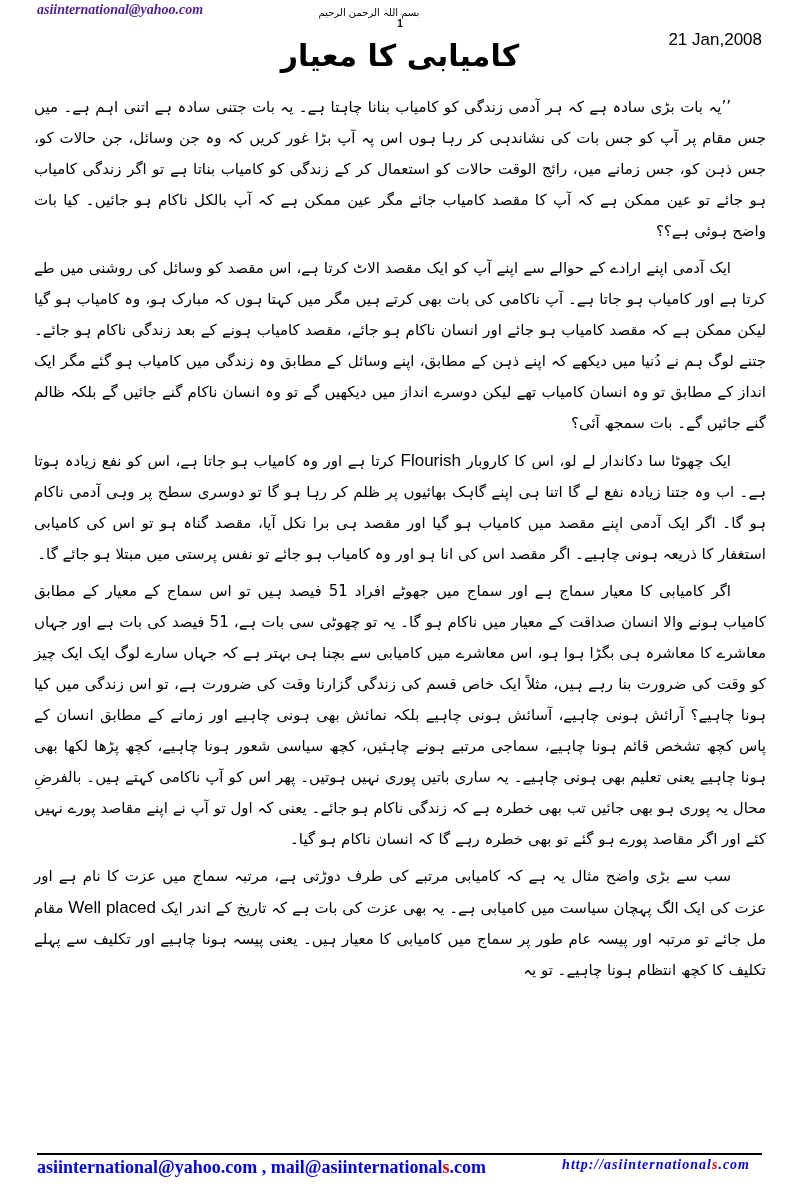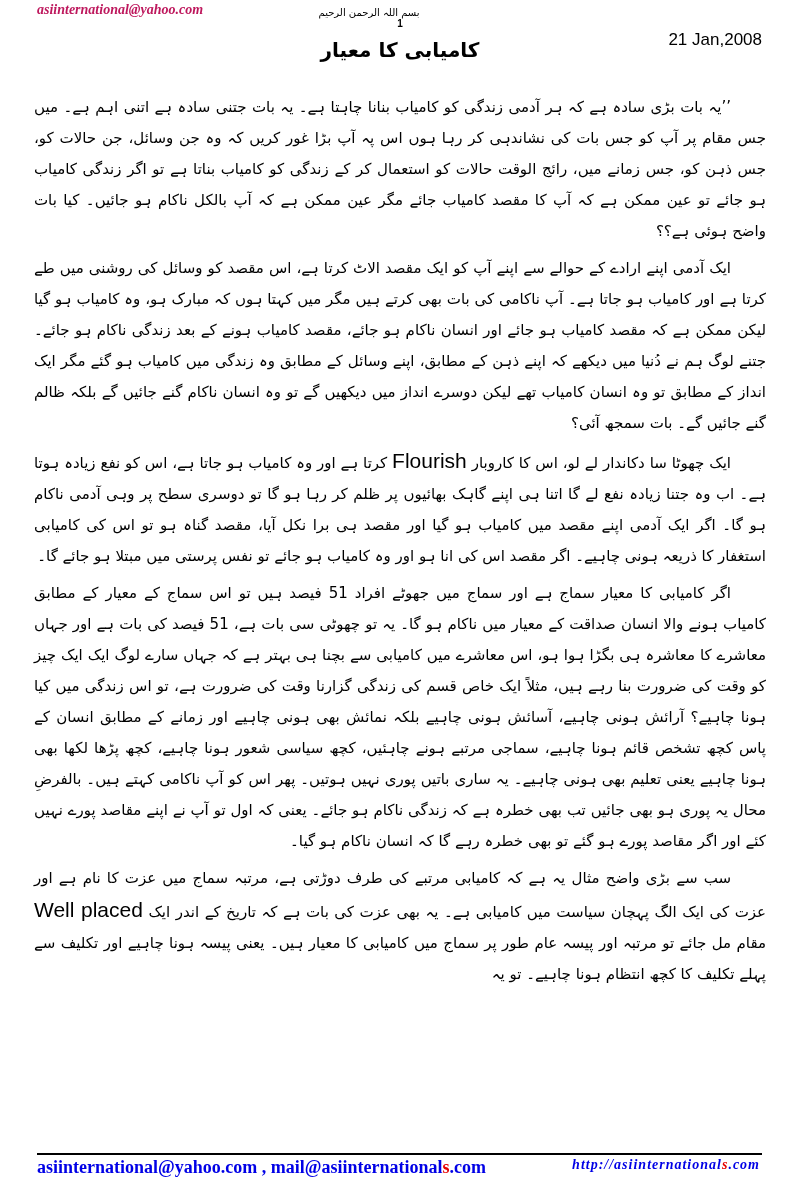--- a/index.html
+++ b/index.html
@@ -1,27 +1,27 @@
 <!DOCTYPE html>
 <html><head>
 <meta charset="utf-8">
 <style>
   html, body { margin: 0; padding: 0; background: #ffffff; }
   body { width: 800px; height: 1200px; position: relative; overflow: hidden; font-family: "DejaVu Sans", sans-serif; color: #000; }
-  .header-email { position: absolute; left: 37px; top: 2px; font-family: "Liberation Serif", serif; font-style: italic; font-weight: bold; font-size: 14px; color: #be185d; }
+  .header-email { position: absolute; left: 37px; top: 2px; font-family: "Liberation Serif", serif; font-style: italic; font-weight: bold; font-size: 14px; color: #4c1d95; }
   .bismillah { position: absolute; left: 0; width: 738px; top: 7px; text-align: center; font-size: 10px; direction: rtl; }
   .page-number { position: absolute; left: 0; width: 800px; top: 18px; text-align: center; font-family: "Liberation Sans", sans-serif; font-weight: bold; font-size: 10px; }
   .date { position: absolute; right: 38px; top: 30px; font-family: "Liberation Sans", sans-serif; font-size: 17px; }
-  .title { position: absolute; left: 0; width: 800px; top: 38px; text-align: center; font-size: 20px; font-weight: bold; direction: rtl; }
+  .title { position: absolute; left: 0; width: 800px; top: 38px; text-align: center; font-size: 30px; font-weight: bold; direction: rtl; }
   .body { position: absolute; left: 34px; top: 92px; width: 732px; direction: rtl; text-align: justify; text-align-last: right; font-size: 15px; line-height: 31px; }
   .body p { margin: 0 0 6px 0; text-indent: 35px; }
-  .latin { font-family: "Liberation Sans", sans-serif; font-size: 21px; direction: ltr; unicode-bidi: embed; }
+  .latin { font-family: "Liberation Sans", sans-serif; font-size: 17px; direction: ltr; unicode-bidi: embed; }
   .footer-rule { position: absolute; left: 37px; top: 1153px; width: 725px; height: 2px; background: #000; }
   .footer-left { position: absolute; left: 37px; top: 1157px; font-family: "Liberation Serif", serif; font-weight: bold; font-size: 18px; color: #0000e6; }
-  .footer-right { position: absolute; right: 40px; top: 1157px; font-family: "Liberation Serif", serif; font-style: italic; font-weight: bold; font-size: 14px; letter-spacing: 1px; color: #0000e6; }
+  .footer-right { position: absolute; right: 50px; top: 1157px; font-family: "Liberation Serif", serif; font-style: italic; font-weight: bold; font-size: 14px; letter-spacing: 1px; color: #0000e6; }
   .red { color: #e60000; }
 </style>
 </head>
 <body>
 
 <div class="header-email">asiinternational@yahoo.com</div>
 <div class="bismillah">بسم اللہ الرحمن الرحیم</div>
 <div class="page-number">1</div>
 <div class="date">21 Jan,2008</div>
 <div class="title">کامیابی کا معیار</div>

